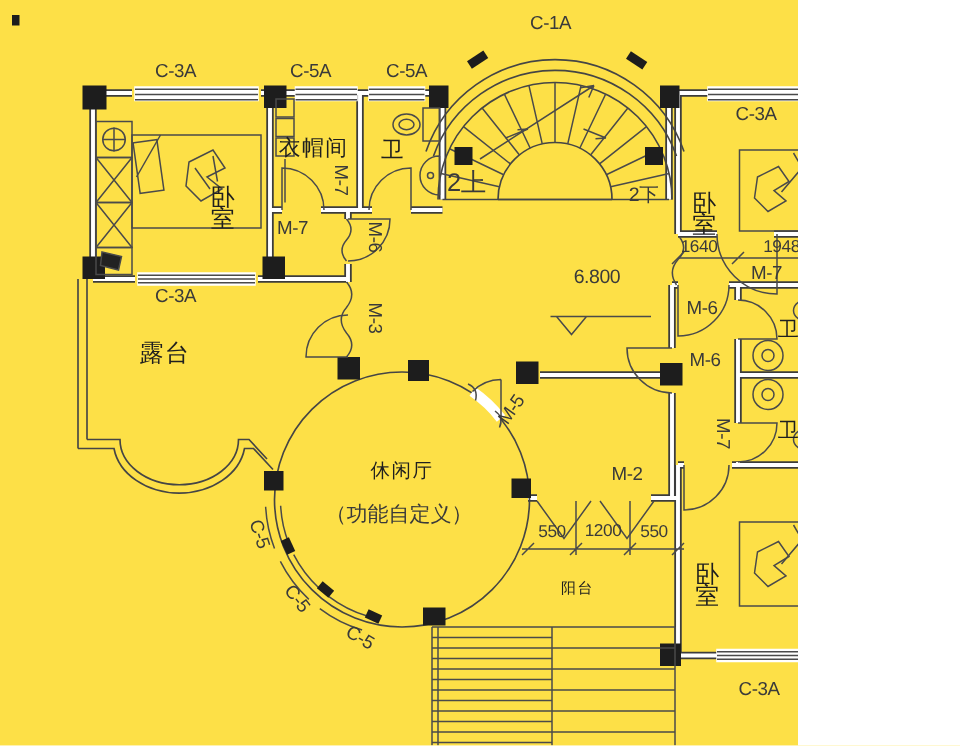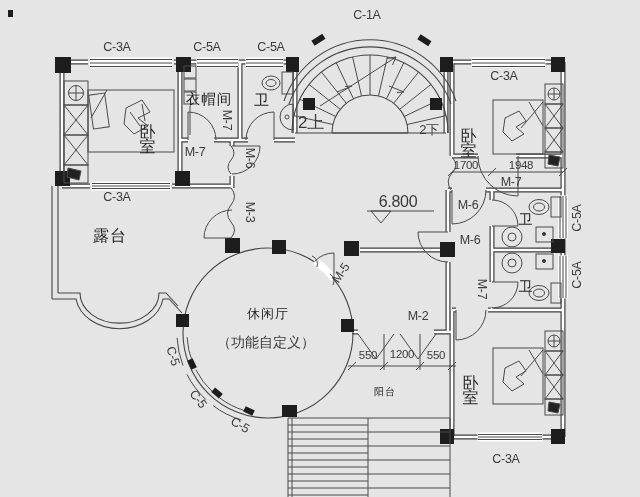--- a/index.html
+++ b/index.html
@@ -1,16 +1,16 @@
 <!DOCTYPE html>
 <html><head>
 <meta charset="utf-8">
 <style>
   html,body{margin:0;padding:0;background:#fff;}
-  .canvas{position:relative;width:640px;height:497px;background:#e5e5e5;overflow:hidden;
+  .canvas{position:relative;width:532px;height:497px;background:#fde047;overflow:hidden;
           font-family:"Liberation Sans",sans-serif;}
   .canvas svg{position:absolute;left:0;top:0;}
   .wo{stroke:#3c3c3c;stroke-width:5;fill:none;stroke-linecap:butt;}
   .wi{stroke:#ffffff;stroke-width:2.6;fill:none;stroke-linecap:butt;}
   .tl{stroke:#454545;stroke-width:1.1;fill:none;}
   .tl2{stroke:#4a4a4a;stroke-width:1;fill:none;}
   .col{fill:#1d1d1d;stroke:none;}
   .wht{stroke:#ffffff;fill:#ffffff;}
   .lbl{position:absolute;transform:translate(-50%,-50%);font-size:12.5px;color:#3a3a3a;
        white-space:nowrap;letter-spacing:-0.3px;}
@@ -259,28 +259,28 @@
   <div class="lbl" style="left:271px;top:47px">C-5A</div>
   <div class="lbl" style="left:504px;top:76px">C-3A</div>
   <div class="lbl room vert" style="left:147px;top:124px">卧室</div>
   <div class="lbl room" style="left:209px;top:99px;font-size:14.5px">衣帽间</div>
   <div class="lbl room" style="left:262px;top:100px;font-size:15px">卫</div>
   <div class="lbl r90" style="left:227px;top:120px">M-7</div>
   <div class="lbl" style="left:195px;top:152px">M-7</div>
   <div class="lbl" style="left:311px;top:122px;font-size:17px">2上</div>
   <div class="lbl" style="left:429px;top:130px;font-size:13px">2下</div>
   <div class="lbl room vert" style="left:468px;top:128px">卧室</div>
-  <div class="lbl dim" style="left:466px;top:165px">1700</div>
+  <div class="lbl dim" style="left:466px;top:165px">1640</div>
   <div class="lbl dim" style="left:521px;top:165px">1948</div>
   <div class="lbl" style="left:511px;top:182px">M-7</div>
   <div class="lbl r90" style="left:250px;top:158px">M-6</div>
   <div class="lbl" style="left:117px;top:197px">C-3A</div>
   <div class="lbl r90" style="left:250px;top:212px">M-3</div>
   <div class="lbl room" style="left:110px;top:236px">露台</div>
-  <div class="lbl dim" style="left:398px;top:202px;font-size:16px">6.800</div>
+  <div class="lbl dim" style="left:398px;top:184px;font-size:13px">6.800</div>
   <div class="lbl" style="left:468px;top:205px">M-6</div>
   <div class="lbl" style="left:470px;top:240px">M-6</div>
   <div class="lbl room" style="left:526px;top:220px;font-size:14px">卫</div>
   <div class="lbl room" style="left:526px;top:287px;font-size:14px">卫</div>
   <div class="lbl rm90" style="left:577px;top:218px">C-5A</div>
   <div class="lbl rm90" style="left:577px;top:275px">C-5A</div>
   <div class="lbl rm55" style="left:341px;top:273px">M-5</div>
   <div class="lbl r90" style="left:482px;top:289px">M-7</div>
   <div class="lbl room big" style="left:268px;top:314px">休闲厅</div>
   <div class="lbl note" style="left:266px;top:343px">（功能自定义）</div>

